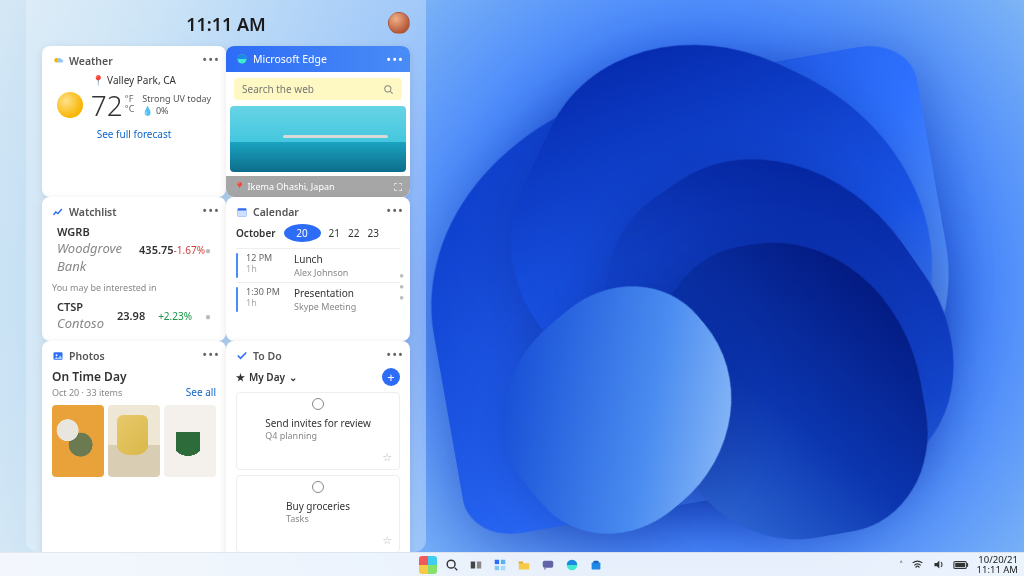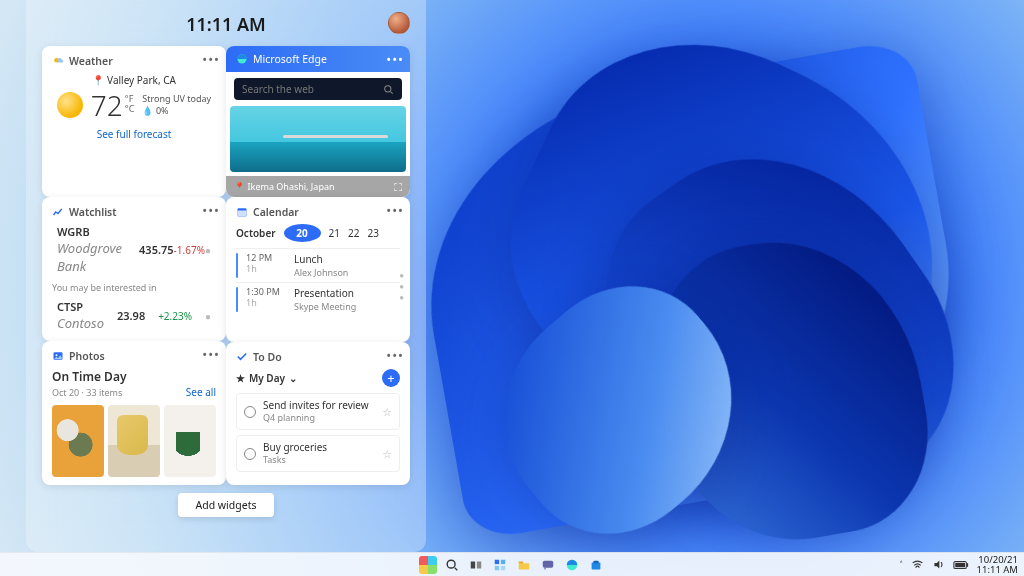--- a/index.html
+++ b/index.html
@@ -41,36 +41,36 @@
 .sun{width:26px;height:26px;border-radius:50%;background:radial-gradient(circle at 35% 35%,#ffe18a,#f8b500 70%);} 
 .temp{display:flex;align-items:flex-start;}
 .temp .n{font-size:28px;font-weight:300;line-height:1;}
 .temp .u{font-size:9px;color:#666;margin-left:2px;margin-top:3px;line-height:1.1;}
 .wside{font-size:9px;color:#555;line-height:1.3;}
 .weather .link{display:block;text-align:center;color:#1066c9;font-size:10px;margin-top:8px;}
 
 .edge-card{padding:0;overflow:hidden;}
 .edge-head{background:linear-gradient(90deg,#2d6cf6,#4a8cf6);padding:6px 10px;color:#fff;display:flex;align-items:center;gap:5px;position:relative;}
 .edge-head .more{color:#fff;}
-.search{margin:6px 8px 0;background:#0f172a;border-radius:4px;display:flex;align-items:center;justify-content:space-between;padding:4px 8px;font-size:10px;color:#777;}
+.search{margin:6px 8px 0;background:#fef9c3;border-radius:4px;display:flex;align-items:center;justify-content:space-between;padding:4px 8px;font-size:10px;color:#777;}
 .edge-img{height:66px;margin:6px 4px 4px;border-radius:4px;background:linear-gradient(180deg,#67d3e6 0%,#43c7df 55%,#1aa3c0 55%,#0d6d8a 100%);position:relative;}
 .edge-img::after{content:"";position:absolute;left:30%;right:10%;top:44%;height:3px;background:#d9d9d9;border-radius:2px;}
 .edge-cap{display:flex;align-items:center;justify-content:space-between;background:rgba(0,0,0,.35);color:#fff;font-size:9px;padding:3px 8px;border-radius:0 0 8px 8px;margin:0;}
 .expand{font-size:11px;}
 
 .watch .ticker{display:flex;align-items:center;justify-content:space-between;margin:5px 5px 1px;}
 .watch .sym{font-weight:600;font-size:11px;}
 .watch .name{color:#888;font-size:13px;font-style:italic;}
 .watch .price{font-weight:600;font-size:11px;}
 .watch .chg{font-size:10px;}
 .green{color:#1a9447;} .red{color:#d04040;}
 .watch .hint{color:#888;font-size:9px;margin:6px 0 3px;}
 
 .cal .dayrow{display:flex;align-items:center;gap:8px;font-size:10px;margin:2px 0 6px;}
-.cal .dayrow .sel{background:#2d6cf6;color:#fff;border-radius:50%;width:37px;height:18px;display:inline-flex;align-items:center;justify-content:center;font-weight:700;}
+.cal .dayrow .sel{background:#2d6cf6;color:#fff;border-radius:50%;width:37px;height:18px;display:inline-flex;align-items:center;justify-content:center;font-weight:400;}
 .cal .ev{display:flex;gap:8px;border-top:1px solid #eee;padding:4px 0;}
 .cal .bar{width:2px;border-radius:2px;background:#4a8cf6;}
 .cal .ev.pink .bar{background:#e053a0;}
 .cal .t{color:#666;font-size:9px;width:40px;line-height:1.2;}
 .cal .t .h2{color:#aaa;}
 .cal .d{font-size:10px;line-height:1.25;}
 .cal .d .s{color:#888;font-size:9px;}
 .cal .dots{position:absolute;right:6px;top:72px;display:flex;flex-direction:column;gap:2px;color:#bbb;font-size:8px;}
 
 .photos .sub{font-size:9px;color:#888;}
@@ -79,21 +79,21 @@
 .thumb{flex:1;height:72px;border-radius:4px;}
 .th1{background:radial-gradient(circle at 30% 35%,#e9e6df 0 18%,transparent 19%),radial-gradient(circle at 55% 55%,#6b7a51 0 24%,transparent 25%),#e9a23a;}
 .th2{background:linear-gradient(180deg,#efe7d5 55%,#d9cdb3 55%);position:relative;}
 .th2::after{content:"";position:absolute;left:18%;top:14%;width:58%;height:56%;background:linear-gradient(135deg,#e8c96b,#d9b84a);border-radius:6px 6px 40% 40%/6px 6px 25% 25%;}
 .th3{background:#f4f1ec;position:relative;}
 .th3::after{content:"";position:absolute;left:24%;bottom:14%;width:46%;height:48%;background:radial-gradient(circle at 50% 20%,#2e6b3a 0 55%,transparent 56%);}
 
 .todo .hdr{display:flex;align-items:center;justify-content:space-between;margin:2px 0 6px;}
 .todo .myday{display:flex;align-items:center;gap:4px;font-weight:600;}
 .addbtn{width:18px;height:18px;border-radius:50%;background:#2d6cf6;color:#fff;display:flex;align-items:center;justify-content:center;font-size:13px;line-height:1;}
-.todo .task{border:1px solid #eee;border-radius:4px;padding:5px 7px;display:flex;align-items:center;gap:7px;margin-bottom:5px;}
+.todo .task{border:1px solid #eee;border-radius:4px;padding:5px 7px;display:flex;align-items:center;gap:7px;margin-bottom:5px;flex-direction:column;}
 .todo .chk{width:12px;height:12px;border:1.5px solid #888;border-radius:50%;}
 .todo .tt{font-size:10px;line-height:1.2;}
 .todo .tt .s{color:#888;font-size:9px;}
 .todo .star{margin-left:auto;color:#bbb;font-size:11px;}
 
 .addw{margin:8px auto 10px;display:block;width:96px;text-align:center;background:#fff;border-radius:4px;padding:5px 0;font-size:10.5px;box-shadow:0 2px 6px rgba(0,0,0,.12);}
 
 
 .taskbar{position:absolute;left:0;right:0;bottom:0;height:24px;background:rgba(245,249,253,.92);backdrop-filter:blur(20px);display:flex;align-items:center;justify-content:center;border-top:1px solid rgba(0,0,0,.06);}
 .tb-center{display:flex;gap:6px;}

